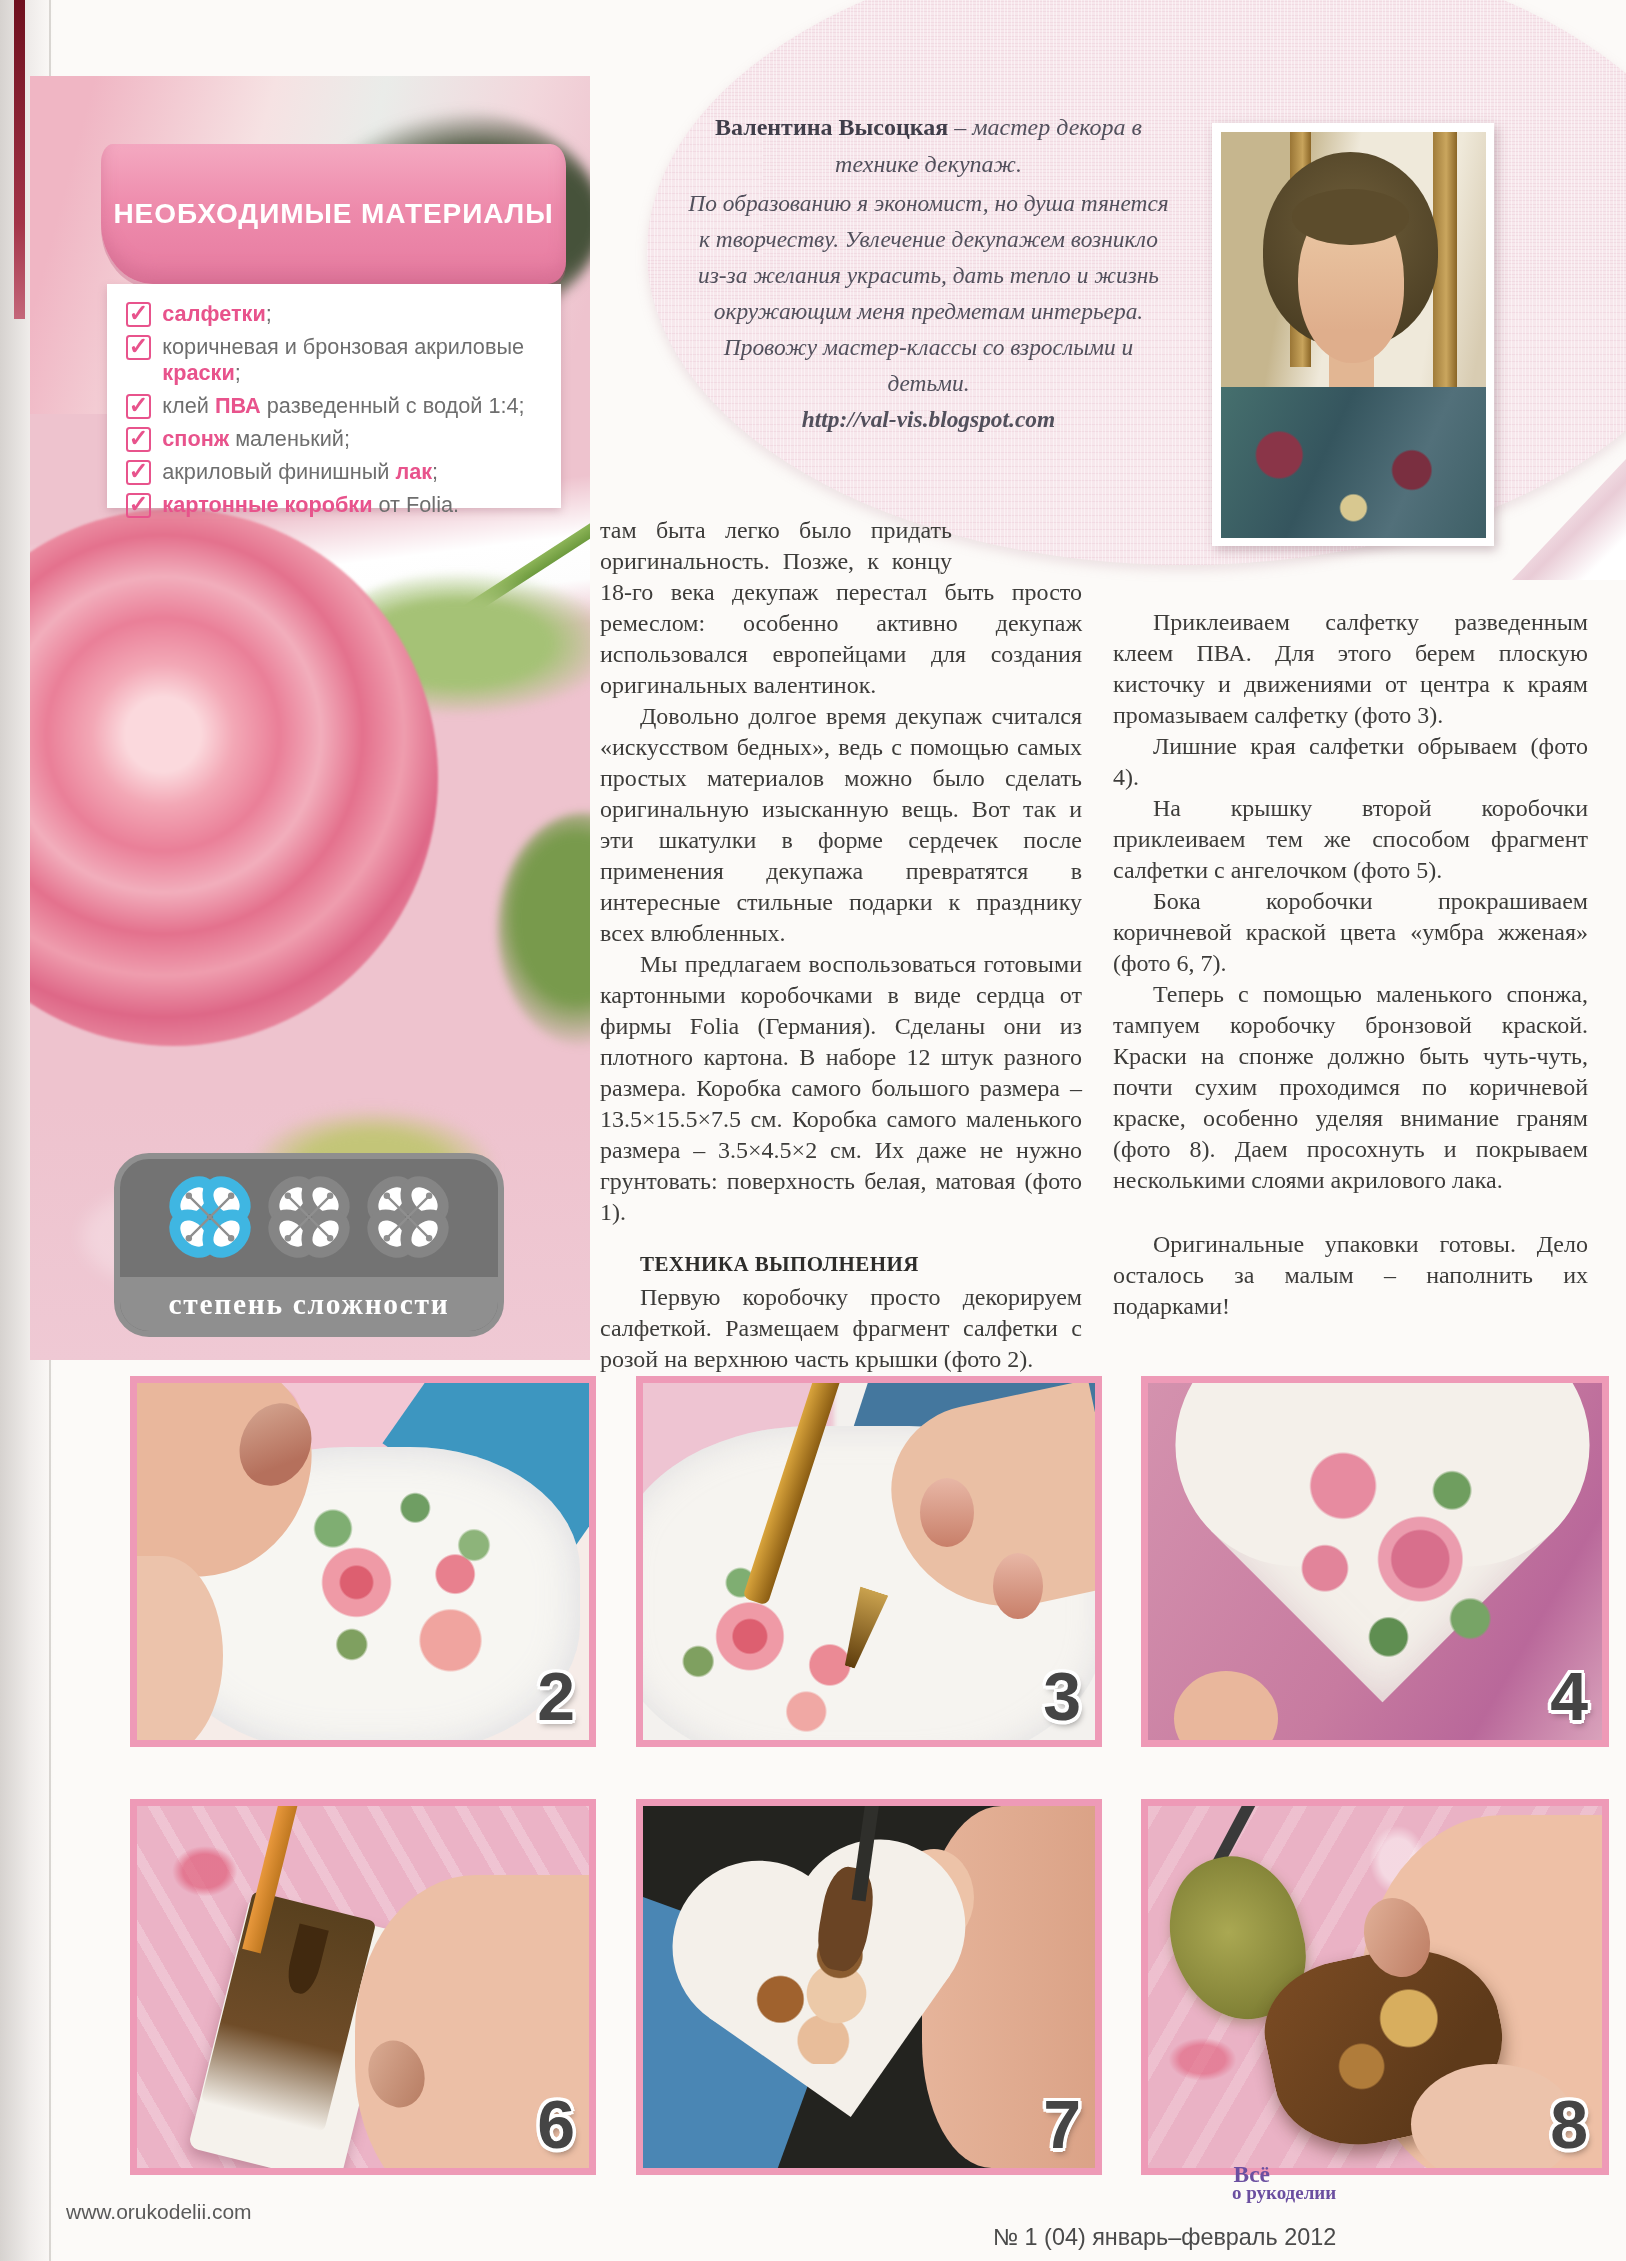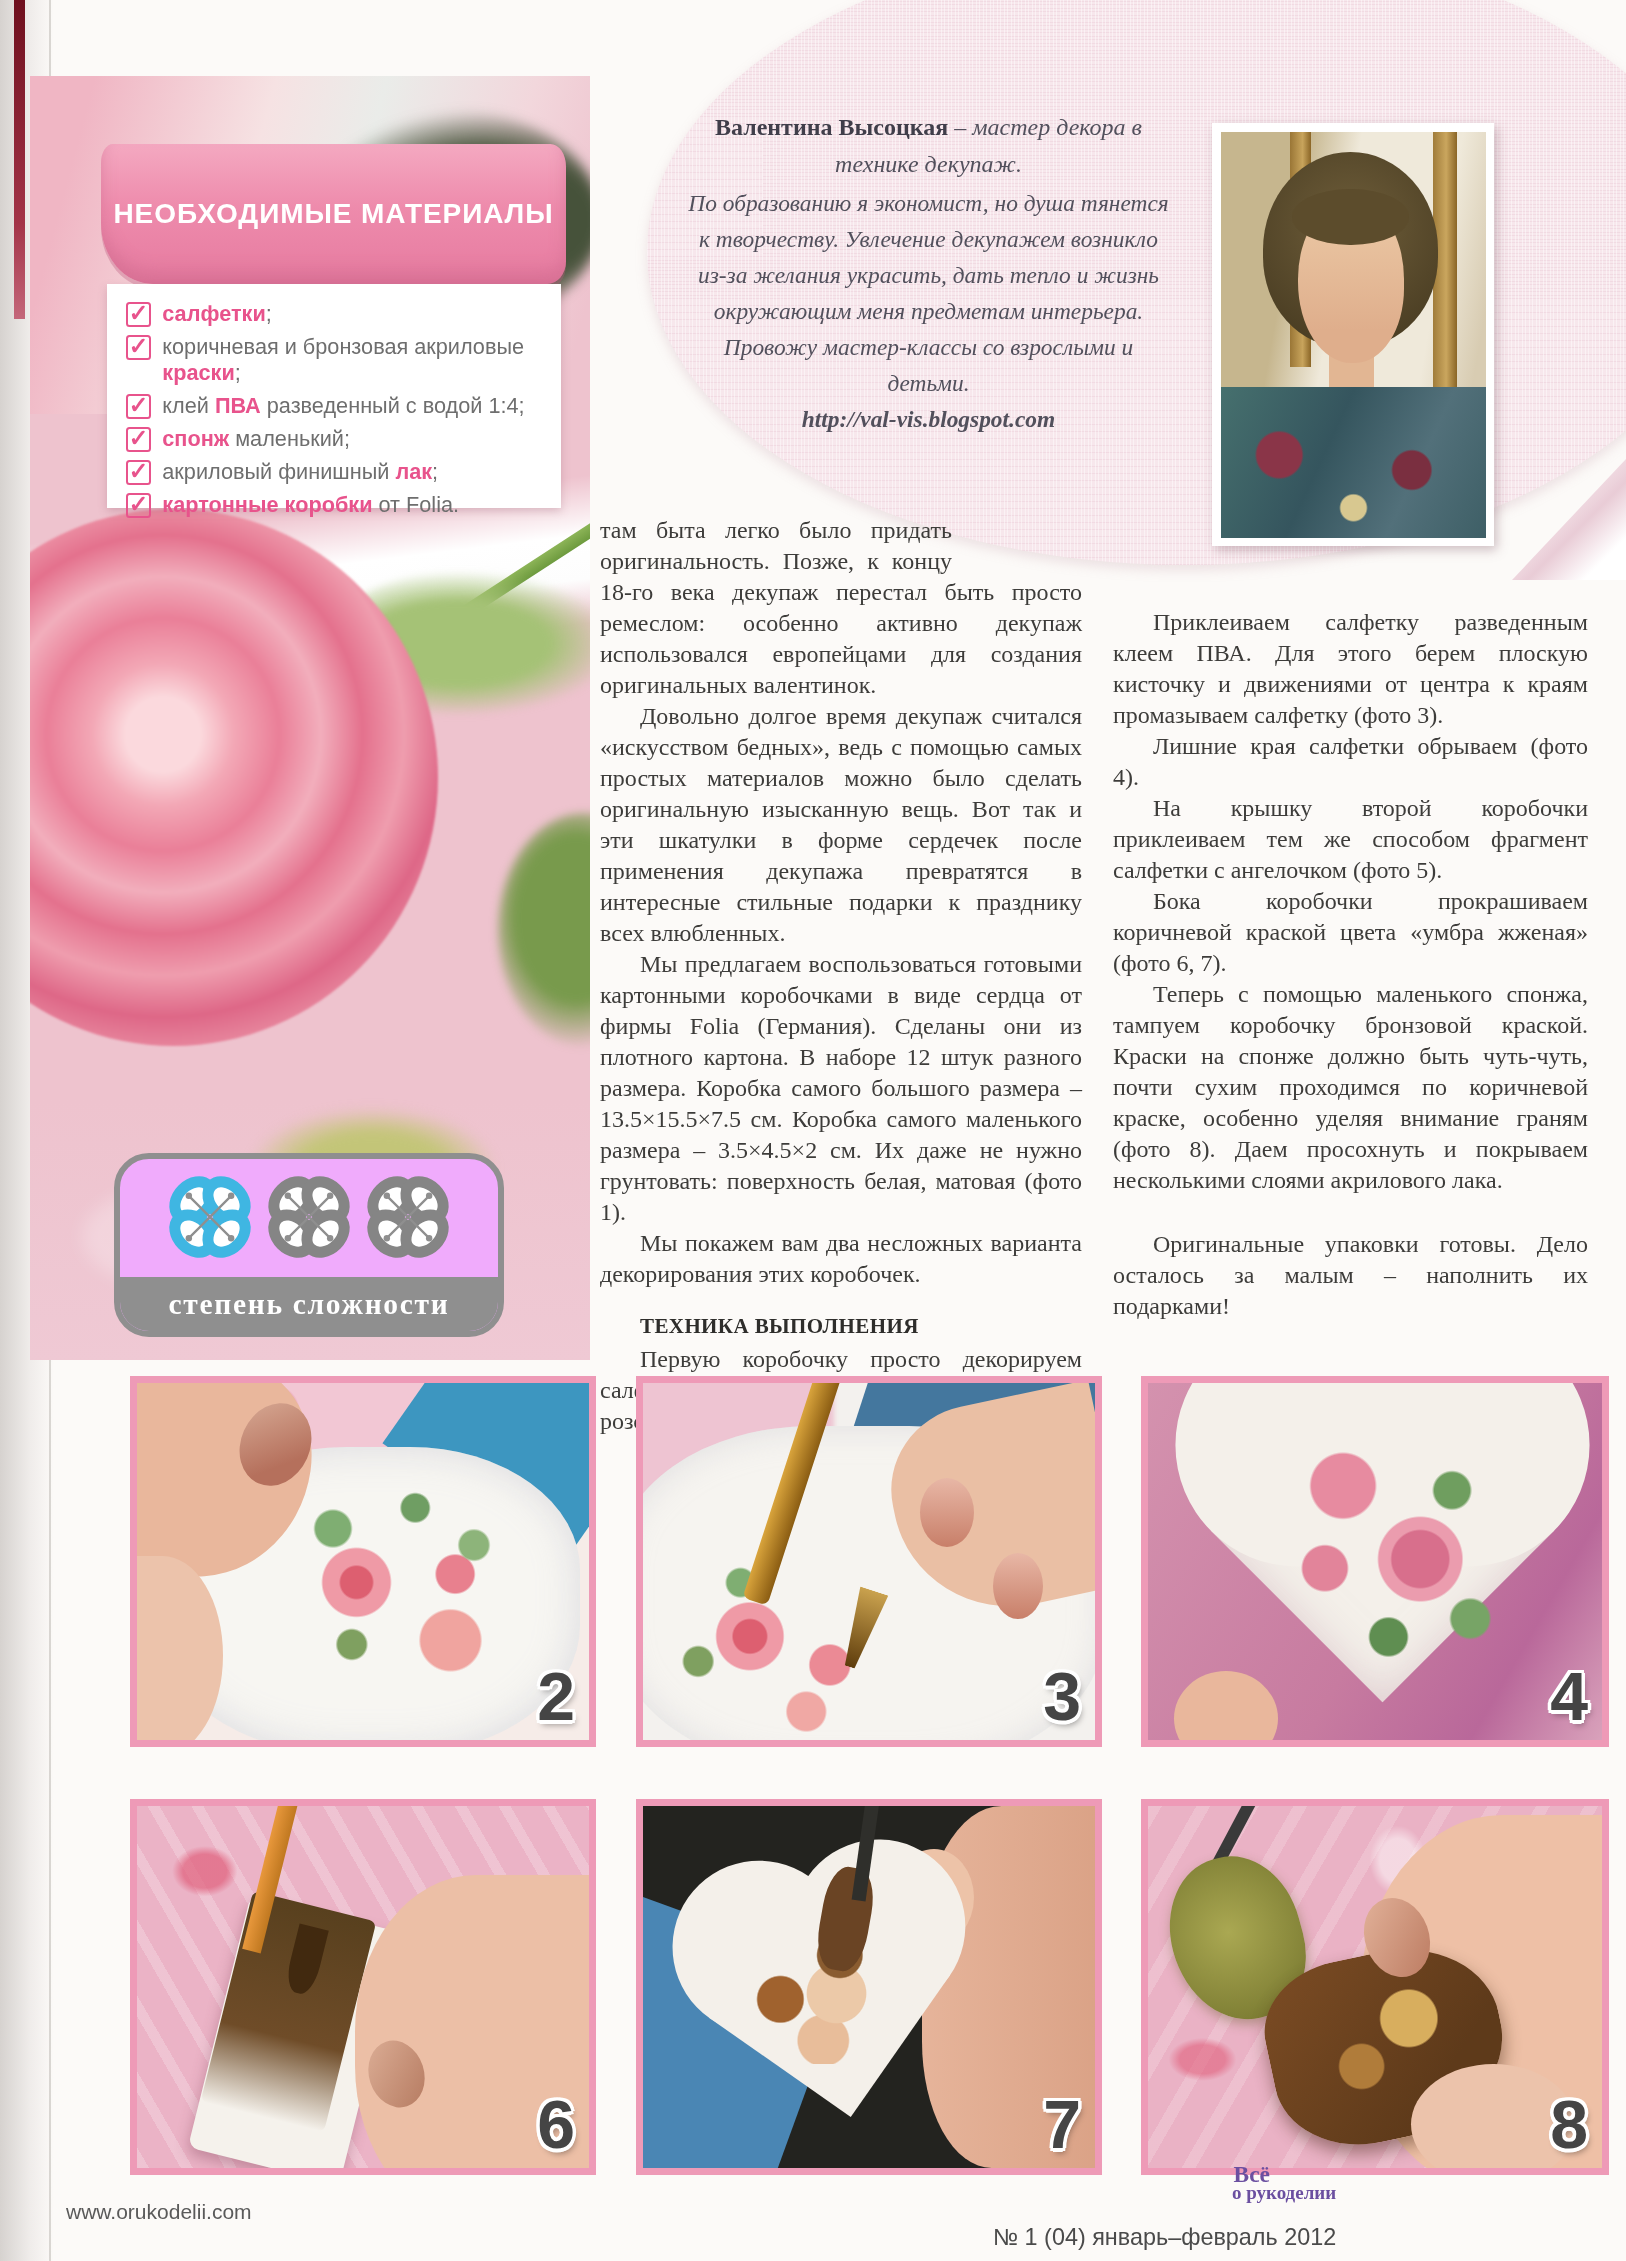--- a/index.html
+++ b/index.html
@@ -94,21 +94,21 @@
   .col p{margin:0;font-size:24px;line-height:31px;text-align:justify;text-indent:40px;}
   .col1{left:600px;top:491px;width:482px;}
   .col2{left:1113px;top:607px;width:475px;}
   .intrude{float:right;width:130px;height:66px;}
   p.cont{text-indent:0;margin-top:24px;}
   .col1 h3{margin:24px 0 5.2px 40px;font-size:21px;font-weight:bold;color:#2e2d2b;letter-spacing:0.4px;}
   p.gap-top{margin-top:33px;}
 
   
   .difficulty{left:114px;top:1153px;width:378px;height:172px;border:6px solid #8f8f8f;border-radius:35px;
-              background:#f0abfc;overflow:hidden;font-family:Liberation Serif, serif;}
+              background:#737373;overflow:hidden;font-family:Liberation Serif, serif;}
   .diff-icons{position:absolute;left:0;top:5.2px;width:100%;height:106px;display:flex;align-items:center;
               justify-content:center;gap:7px;}
   .diff-bar{position:absolute;left:0;bottom:0;width:100%;height:54px;background:#8f8f8f;
             display:flex;align-items:center;justify-content:center;}
   .diff-label{color:#fff;font-weight:bold;font-size:29.5px;letter-spacing:1.7px;}
 
   
   .ph{position:absolute;border:7px solid #ee9ab7;overflow:hidden;background:#eee;}
   .ph > div{position:absolute;}
   .num{position:absolute;right:14px;bottom:5.2px;font-family:"Liberation Sans",sans-serif;font-weight:bold;
@@ -319,21 +319,20 @@
       <div class="pt-fringe"></div>
       <div class="pt-blouse"></div>
     </div>
   </div>
 
   <div class="abs col col1">
     <div class="intrude"></div>
     <p class="cont">там быта легко было придать оригинальность. Позже, к концу 18-го века декупаж перестал быть просто ремеслом: особенно активно декупаж использовался европейцами для создания оригинальных валентинок.</p>
     <p>Довольно долгое время декупаж считался «искусством бедных», ведь с помощью самых простых материалов можно было сделать оригинальную изысканную вещь. Вот так и эти шкатулки в форме сердечек после применения декупажа превратятся в интересные стильные подарки к празднику всех влюбленных.</p>
     <p>Мы предлагаем воспользоваться готовыми картонными коробочками в виде сердца от фирмы Folia (Германия). Сделаны они из плотного картона. В наборе 12 штук разного размера. Коробка самого большого размера – 13.5×15.5×7.5 см. Коробка самого маленького размера – 3.5×4.5×2 см. Их даже не нужно грунтовать: поверхность белая, матовая (фото 1).</p>
-    <p>Мы покажем вам два несложных варианта декорирования этих коробочек.</p>
     <h3>ТЕХНИКА ВЫПОЛНЕНИЯ</h3>
     <p>Первую коробочку просто декорируем салфеткой. Размещаем фрагмент салфетки с розой на верхнюю часть крышки (фото 2).</p>
   </div>
 
   <div class="abs col col2">
     <p>Приклеиваем салфетку разведенным клеем ПВА. Для этого берем плоскую кисточку и движениями от центра к краям промазываем салфетку (фото 3).</p>
     <p>Лишние края салфетки обрываем (фото 4).</p>
     <p>На крышку второй коробочки приклеиваем тем же способом фрагмент салфетки с ангелочком (фото 5).</p>
     <p>Бока коробочки прокрашиваем коричневой краской цвета «умбра жженая» (фото 6, 7).</p>
     <p>Теперь с помощью маленького спонжа, тампуем коробочку бронзовой краской. Краски на спонже должно быть чуть-чуть, почти сухим проходимся по коричневой краске, особенно уделяя внимание граням (фото 8). Даем просохнуть и покрываем несколькими слоями акрилового лака.</p>

